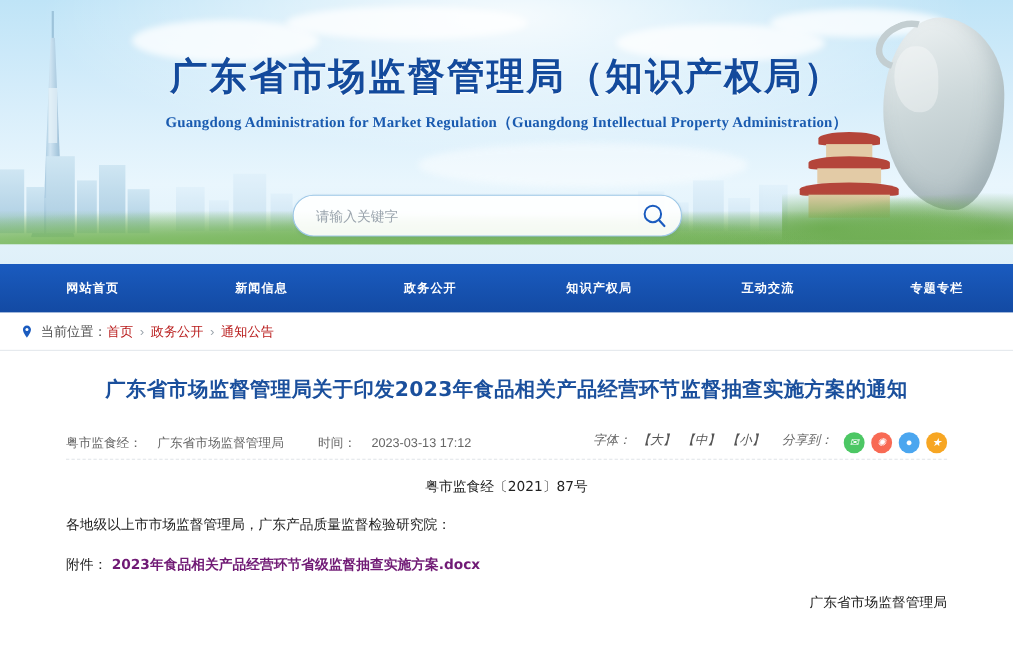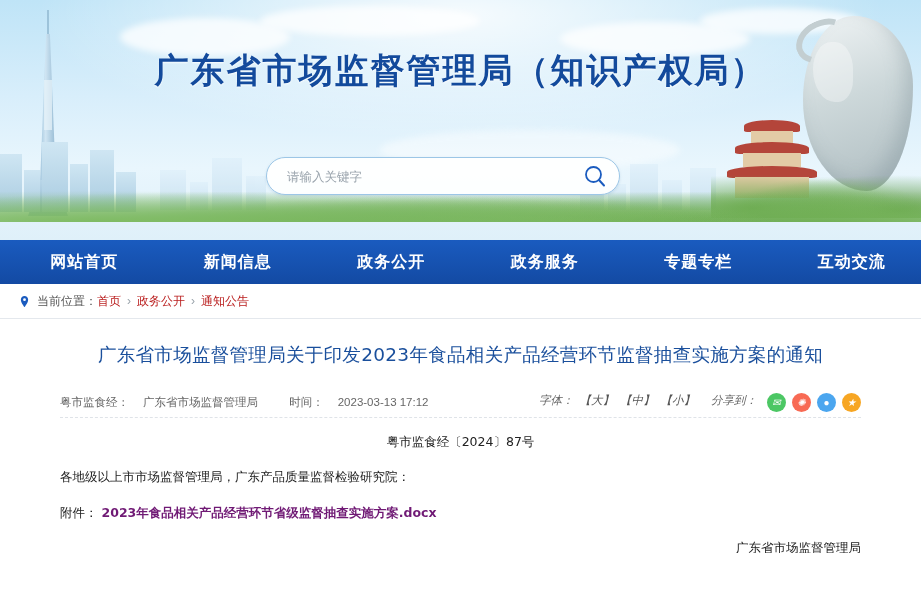--- a/index.html
+++ b/index.html
@@ -206,21 +206,21 @@
     font-size: 13.5px;
     font-weight: bold;
     color: #1a5bb0;
     letter-spacing: .2px;
     margin-top: 10px;
   }
 
   
   .search-box {
     position: absolute;
-    left: 266px; top: 157px;
+    left: 266px; top: 177px;
     width: 352px; height: 36px;
     background: rgba(255,255,255,.92);
     border: 1px solid #9cc6e6;
     border-radius: 20px;
     box-shadow: 0 1px 3px rgba(30,80,140,.12);
   }
   .search-input {
     position: absolute;
     left: 18px; top: 0;
     width: 290px; height: 36px;
@@ -248,21 +248,21 @@
     position: relative;
     width: 921px; height: 44px;
     background: linear-gradient(180deg,#1a5bbf 0%, #134aa3 100%);
     display: flex;
     align-items: center;
   }
   .nav-item {
     flex: 1 1 0;
     text-align: center;
     color: #fff;
-    font-size: 16px;
+    font-size: 11px;
     font-weight: bold;
     letter-spacing: 1px;
     cursor: pointer;
     font-family: "DejaVu Sans", sans-serif;
     line-height: 44px;
     padding-left: 15px;
   }
 
   
   .crumb-bar {
@@ -281,21 +281,21 @@
 
   
   .article {
     padding: 0 60px;
   }
   .doc-title {
     margin: 22px 0 0 0;
     text-align: center;
     font-family: "DejaVu Sans", sans-serif;
     font-size: 18.5px;
-    font-weight: normal;
+    font-weight: bold;
     color: #1a4f9c;
     line-height: 28px;
     letter-spacing: .3px;
   }
   .meta-row {
     margin-top: 18px;
     height: 30px;
     border-bottom: 1px dashed #dfe3e8;
     display: flex;
     align-items: center;
@@ -425,40 +425,41 @@
         <div class="roof r3"></div>
           <div class="body b3"></div>
       </div>
       <div class="greenery"></div>
     </div>
 
     <div class="green-strip"></div>
 
     <div class="title-wrap">
       <h1 class="gov-title">广东省市场监督管理局（知识产权局）</h1>
+      <div class="gov-subtitle">Guangdong Administration for Market Regulation（Guangdong Intellectual Property Administration）</div>
     </div>
 
     <div class="search-box">
       <input class="search-input" type="text" placeholder="请输入关键字" style="">
       <button class="search-btn" aria-label="search">
         <svg width="28" height="28" viewBox="0 0 28 28">
           <circle cx="12.5" cy="12.5" r="7.5" fill="none" stroke="#1a5bbf" stroke-width="1.8"></circle>
           <line x1="18" y1="18" x2="23" y2="23.5" stroke="#1a5bbf" stroke-width="2" stroke-linecap="round"></line>
         </svg>
       </button>
     </div>
   </div>
 
   <nav class="nav">
     <div class="nav-item">网站首页</div>
     <div class="nav-item">新闻信息</div>
     <div class="nav-item">政务公开</div>
-    <div class="nav-item">政务服务</div>
+    <div class="nav-item">知识产权局</div>
+    <div class="nav-item">互动交流</div>
     <div class="nav-item">专题专栏</div>
-    <div class="nav-item">互动交流</div>
   </nav>
 
   <div class="crumb-bar">
     <span class="pin-icon">
       <svg width="13" height="13" viewBox="0 0 16 16">
         <path d="M8 1.2c-2.5 0-4.5 2-4.5 4.5C3.5 9.3 8 14.8 8 14.8s4.5-5.5 4.5-9.1c0-2.5-2-4.5-4.5-4.5z" fill="#1a5bbf"></path>
         <circle cx="8" cy="5.7" r="1.7" fill="#ffffff"></circle>
       </svg>
     </span>
     <span>当前位置：</span>
@@ -486,21 +487,21 @@
         <span style="margin-left:10px;">分享到：</span>
         <span class="share-icons">
           <span class="share-dot sd-wechat">✉</span>
           <span class="share-dot sd-weibo">✺</span>
           <span class="share-dot sd-qq">●</span>
           <span class="share-dot sd-star">★</span>
         </span>
       </div>
     </div>
 
-    <div class="doc-number">粤市监食经〔2024〕87号</div>
+    <div class="doc-number">粤市监食经〔2021〕87号</div>
 
     <div class="doc-body">
       <p>各地级以上市市场监督管理局，广东产品质量监督检验研究院：</p>
     </div>
 
     <div class="attach">
       <span class="attach-label">附件：</span>
       <a class="attach-link">2023年食品相关产品经营环节省级监督抽查实施方案.docx</a>
     </div>
 

